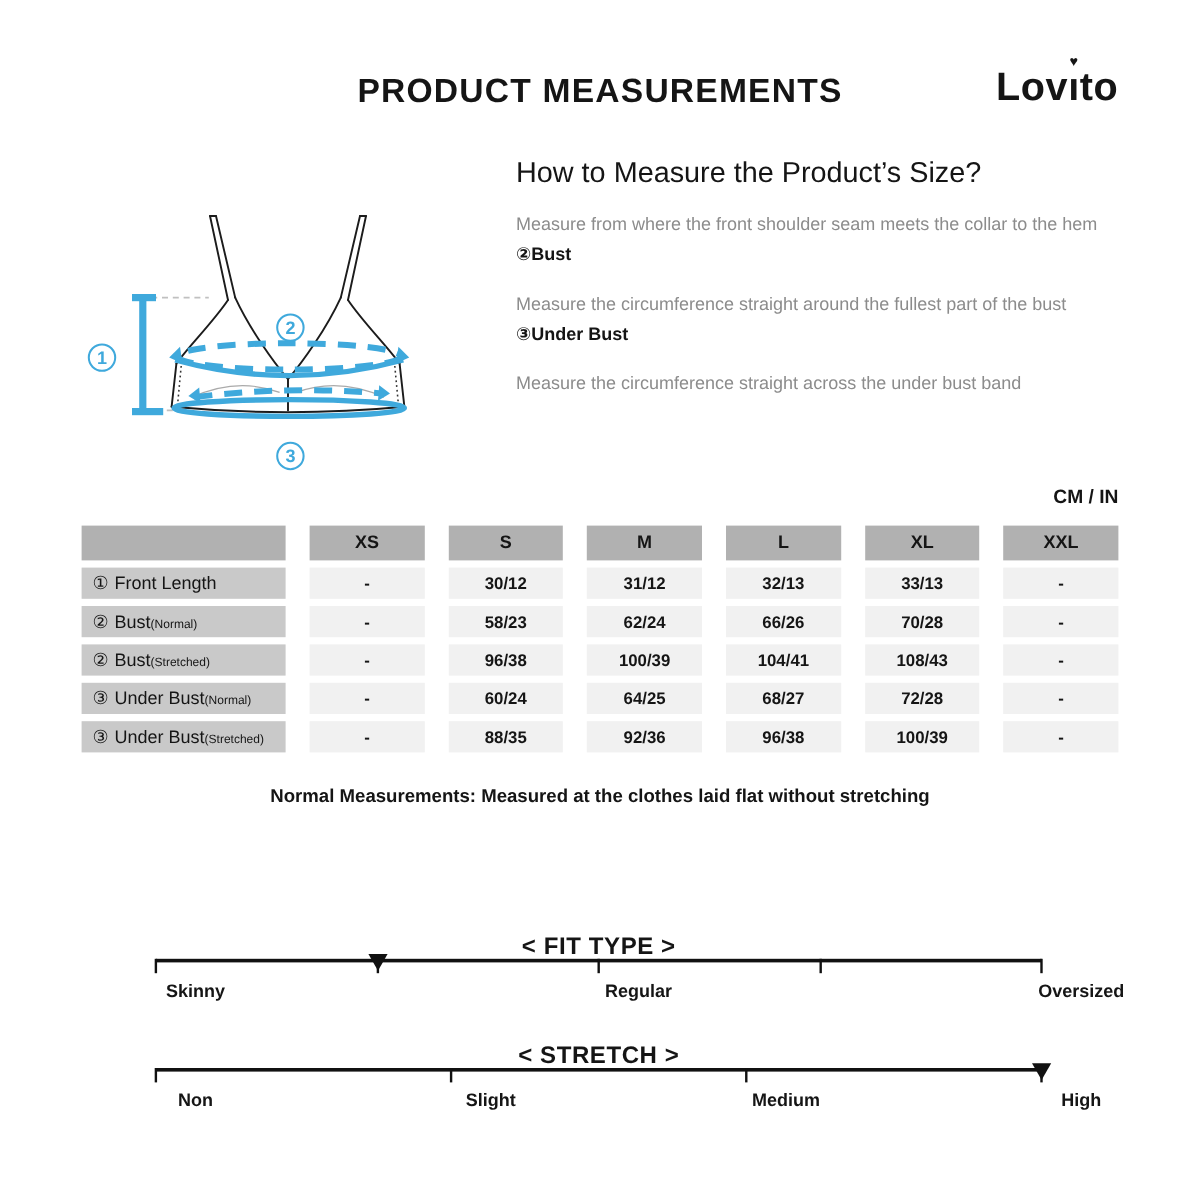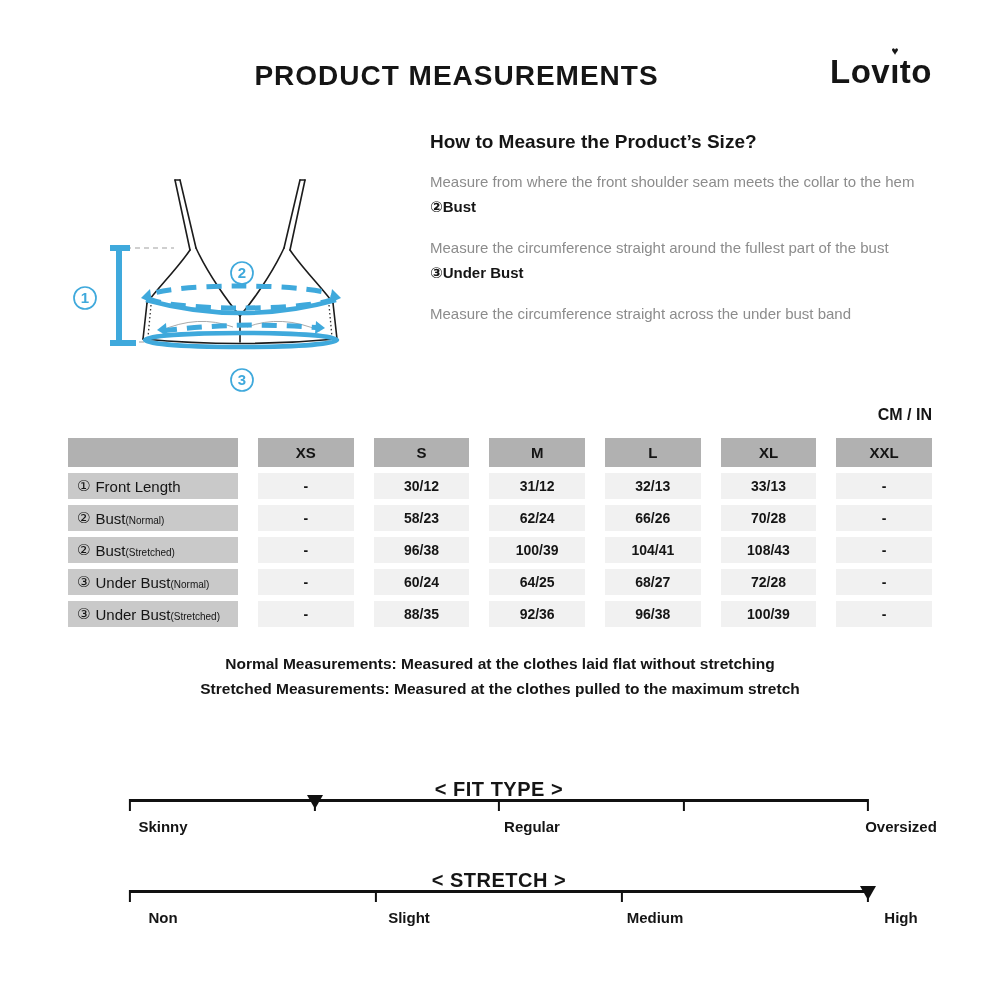--- a/index.html
+++ b/index.html
@@ -1,31 +1,31 @@
 <!DOCTYPE html>
 <html><head>
 <meta charset="utf-8">
 <style>
   html,body{margin:0;padding:0;background:#fff;}
   #canvas{position:relative;width:1000px;height:1000px;background:#fff;overflow:hidden;
           font-family:"Liberation Sans","DejaVu Sans",sans-serif;color:#151515;}
 
   
-  .page-title{position:absolute;top:60px;left:0;width:913px;text-align:center;
+  .page-title{position:absolute;top:60px;left:0;width:1000px;text-align:center;
               font-size:28px;font-weight:bold;letter-spacing:1px;}
   .brand{position:absolute;top:53px;right:68px;font-size:33px;font-weight:bold;letter-spacing:0.5px;}
   .brand .iwrap{position:relative;display:inline-block;}
   .brand .heart{position:absolute;left:50%;top:-8px;transform:translateX(-50%);font-size:12px;line-height:1;}
 
   
   .diagram{position:absolute;left:60px;top:140px;width:360px;height:260px;}
 
   
   .howto{position:absolute;left:430px;top:131px;width:508px;}
-  .howto h2{margin:0 0 10px 0;font-size:19px;font-weight:bold;}
+  .howto h2{margin:0 0 10px 0;font-size:24px;font-weight:normal;}
   .howto .item-title{font-size:15px;font-weight:bold;line-height:25px;}
   .howto .item-desc{font-size:15px;color:#8c8c8c;line-height:25px;margin-top:16px;}
 
   
   .unit{position:absolute;top:406px;right:68px;font-size:16px;font-weight:bold;}
 
   
   .size-table{position:absolute;top:438px;left:68px;width:864px;display:grid;
               grid-template-columns:170px repeat(6,1fr);
               grid-template-rows:29px repeat(5,26px);gap:6px 20px;}
@@ -206,21 +206,20 @@
     <div class="td">-</div>
     <div class="td">88/35</div>
     <div class="td">92/36</div>
     <div class="td">96/38</div>
     <div class="td">100/39</div>
     <div class="td">-</div>
   </div>
 
   <div class="notes">
     <div>Normal Measurements: Measured at the clothes laid flat without stretching</div>
-    <div>Stretched Measurements: Measured at the clothes pulled to the maximum stretch</div>
   </div>
 
   <div class="slider fit">
     <div class="slider-title">&lt; FIT TYPE &gt;</div>
     <div class="slider-line"></div>
     <div class="tick" style="left:0%"></div>
     <div class="tick" style="left:25%"></div>
     <div class="tick" style="left:50%"></div>
     <div class="tick" style="left:75%"></div>
     <div class="tick" style="left:100%"></div>

